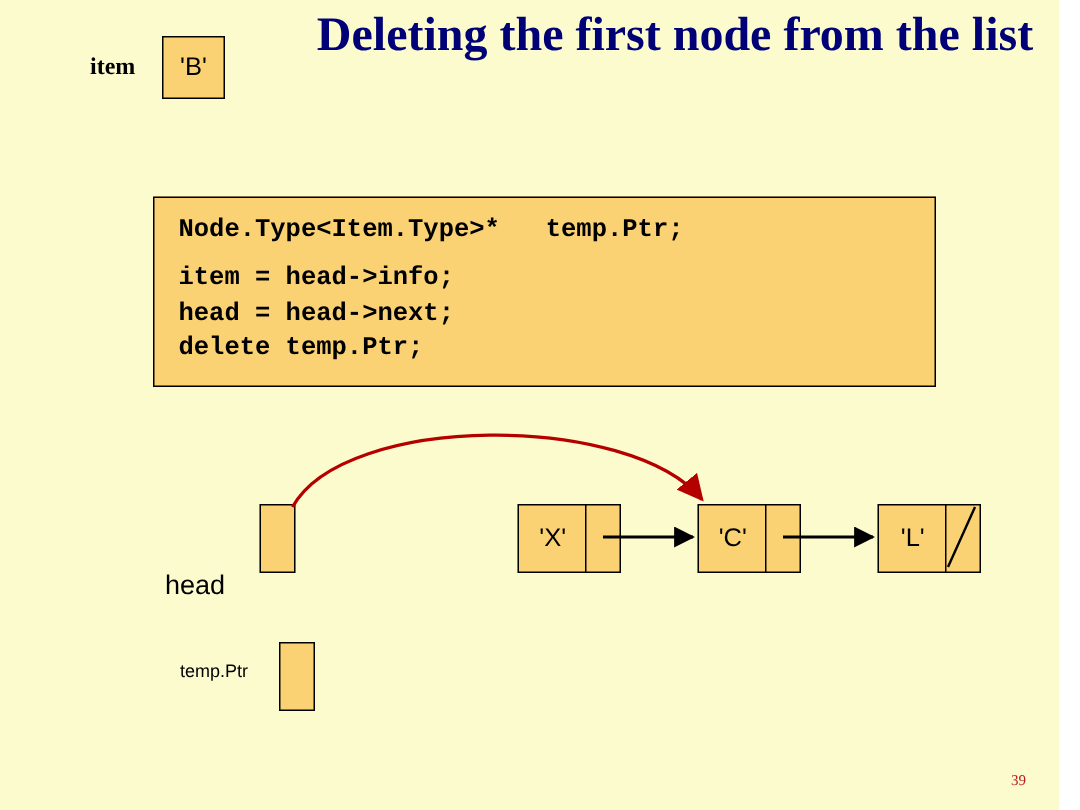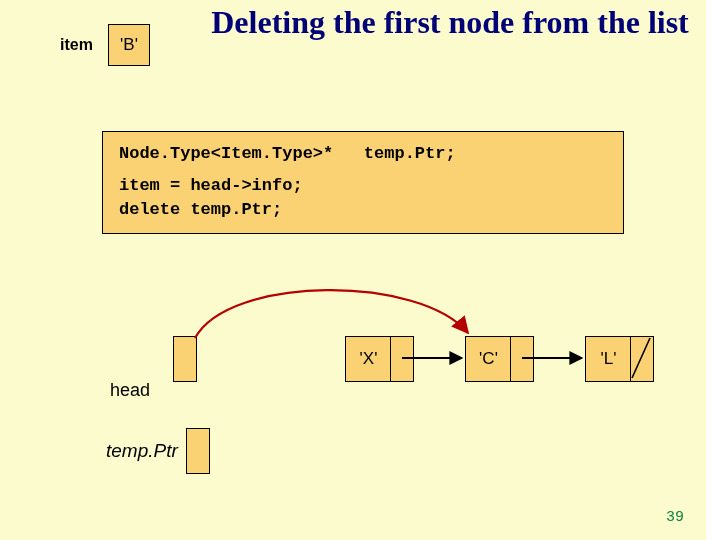--- a/index.html
+++ b/index.html
@@ -26,21 +26,21 @@
     font-weight: bold;
     font-size: 32px;
     line-height: 1.1;
     color: #010177;
     text-align: center;
   }
   .item-label {
     position: absolute;
     left: 60px;
     top: 36px;
-    font-family: Liberation Sans, sans-serif;
+    font-family: Liberation Serif, serif;
     font-weight: bold;
     font-size: 16px;
   }
   .item-box {
     position: absolute;
     left: 108px;
     top: 24px;
     width: 40px;
     height: 40px;
     background: #fad274;
@@ -79,58 +79,58 @@
   .head-label {
     position: absolute;
     left: 110px;
     top: 350px;
     font-family: Arial, sans-serif;
     font-size: 18px;
     margin-top: 30px;
   }
   .tempptr-label {
     position: absolute;
-    left: 106px;
+    left: 120px;
     top: 440px;
     font-family: Arial, sans-serif;
-    font-size: 19px;
-    font-style: italic;
+    font-size: 12px;
   }
   .nodebox {
     position: absolute;
     border: 1.5px solid #000;
     background: #fad274;
     display: flex;
     align-items: center;
     justify-content: center;
     font-family: Arial, sans-serif;
     font-size: 17px;
   }
   .pgnum {
     position: absolute;
     right: 22px;
     bottom: 14px;
-    font-family: Liberation Mono, monospace;
-    font-size: 15px;
-    color: #15803d;
+    font-family: Liberation Serif, serif;
+    font-size: 10px;
+    color: #b91c1c;
   }
 </style>
 </head>
 <body>
 
 <div class="slide">
 
   <div class="title">Deleting the first node from the list</div>
 
   <div class="item-label">item</div>
   <div class="item-box">'B'</div>
 
   <div class="code-box">
     <div class="code-line1">Node.Type&lt;Item.Type&gt;*   temp.Ptr;</div>
     <div class="code-other">item = head-&gt;info;</div>
+    <div>head = head-&gt;next;</div>
     <div>delete  temp.Ptr;</div>
   </div>
 
   <div class="head-label">head</div>
   <div class="tempptr-label">temp.Ptr</div>
 
   <div class="nodebox" style="left:173px; top:336px; width:22px; height:44px;"></div>
 
   <div class="nodebox" style="left:186px; top:428px; width:22px; height:44px;"></div>
 

